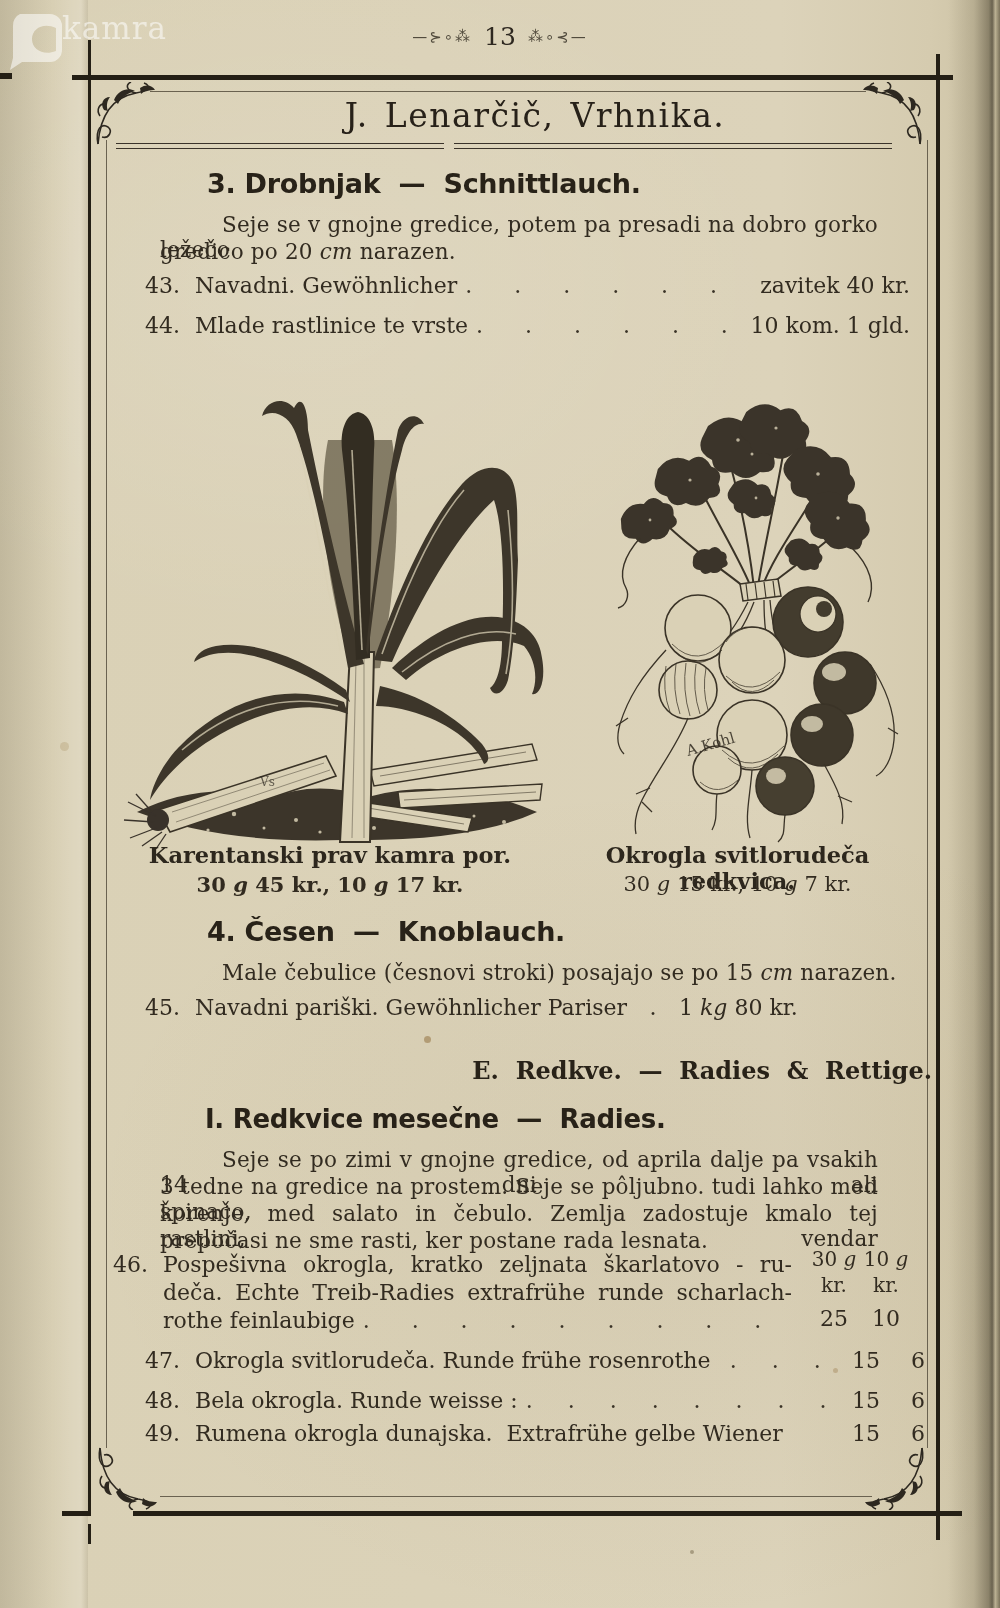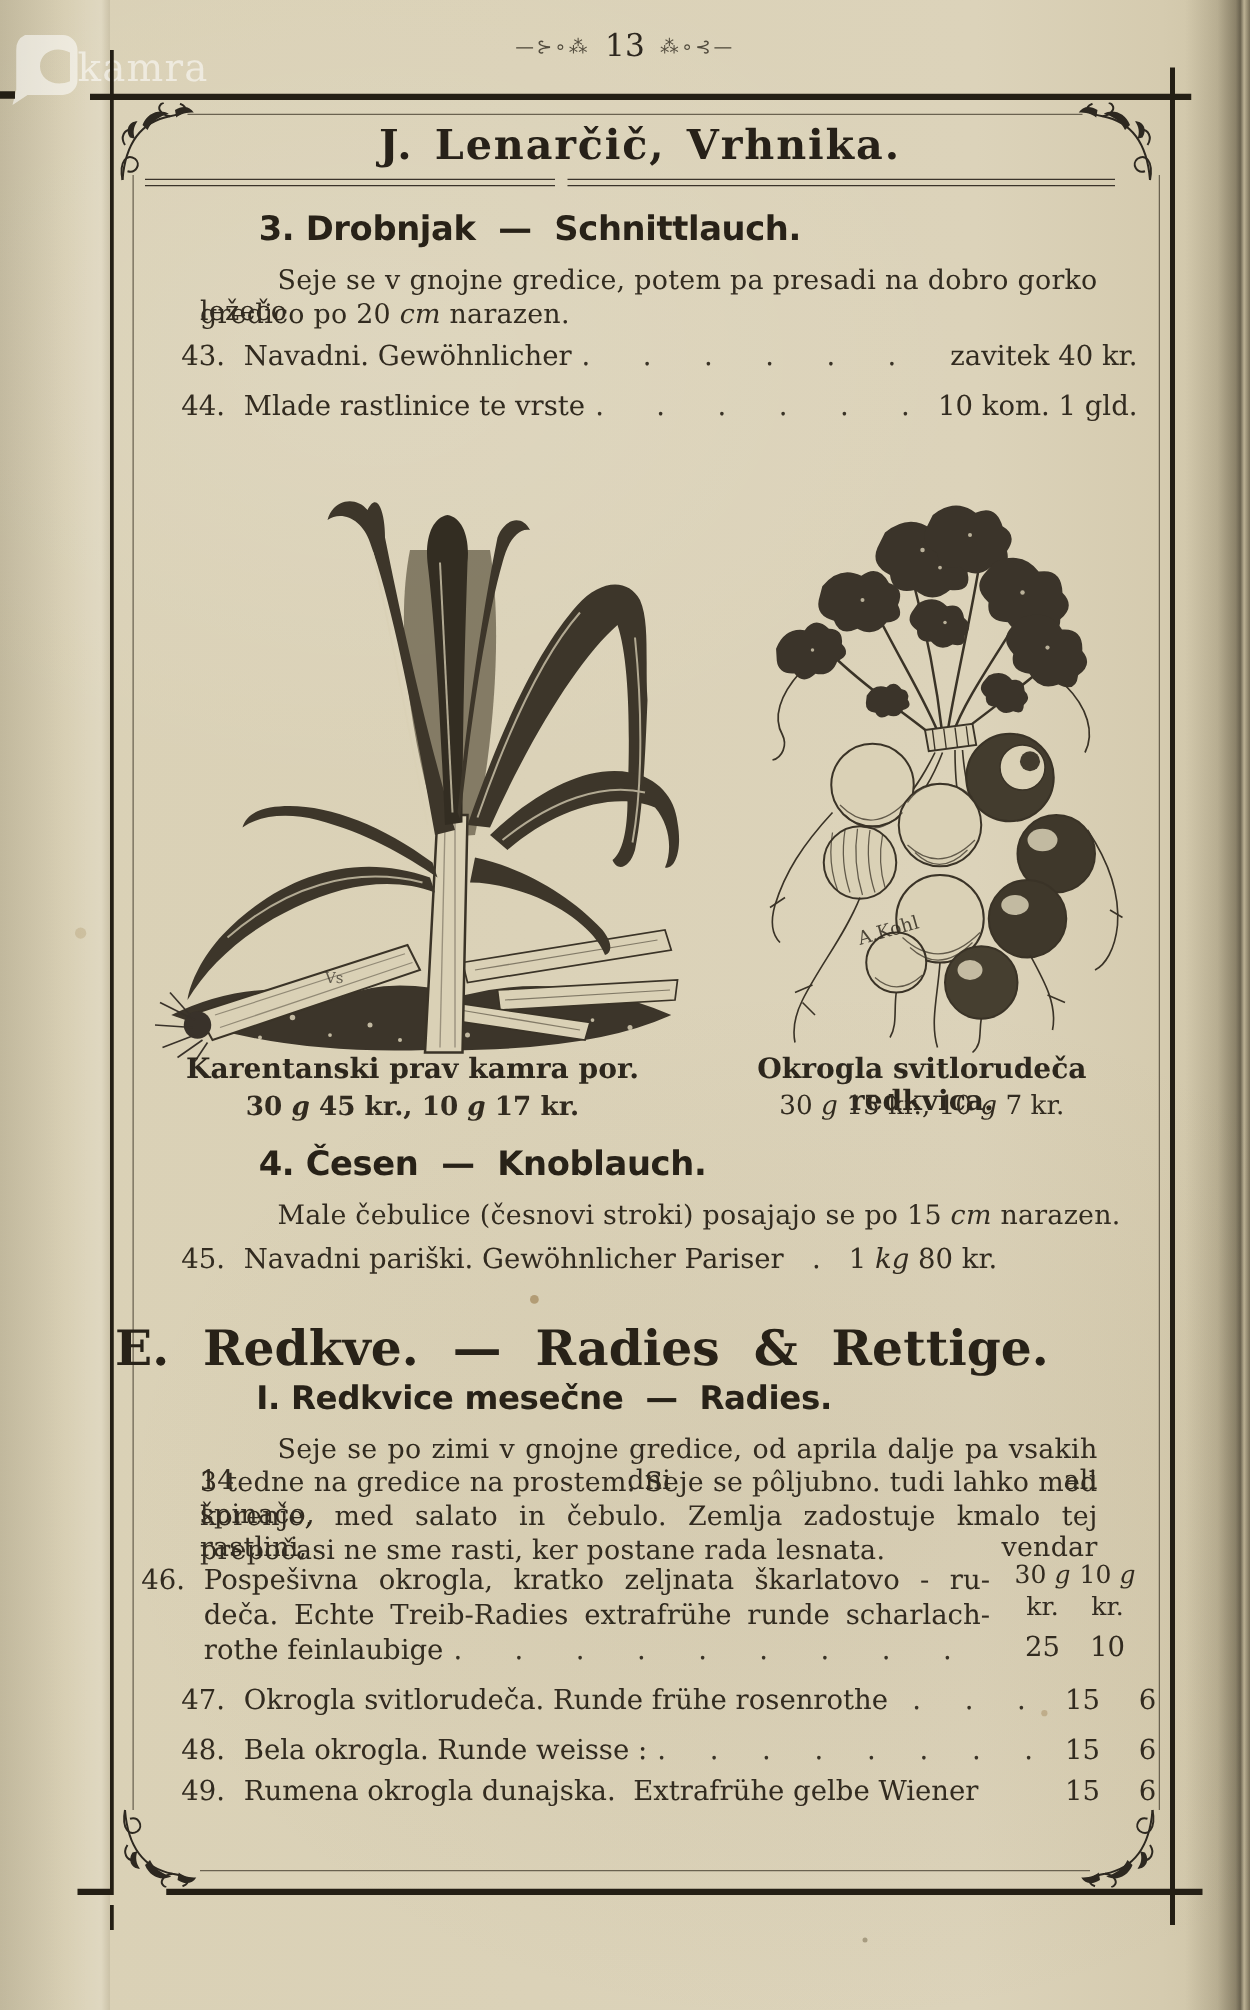--- a/index.html
+++ b/index.html
@@ -12,39 +12,39 @@
       linear-gradient(90deg,#d2c9ad 0%,#dad1b6 7%,#dcd3ba 78%,#d5cbaf 93%,#cbc1a3 100%);
   }
   .abs{position:absolute;}
   .line{position:absolute;white-space:pre;}
   .body-t{font-size:21.5px;letter-spacing:.2px;color:#322b20;}
   .just{white-space:normal;text-align:justify;text-align-last:justify;}
   .it{font-style:italic;}
   .h-sans{position:absolute;font-family:"DejaVu Sans",sans-serif;font-weight:bold;
           font-size:27px;color:#282218;white-space:pre;letter-spacing:-.3px;}
   .masthead{position:absolute;left:92px;width:840px;text-align:center;
-            font-weight:bold;font-size:33px;letter-spacing:1.5px;word-spacing:4px;color:#272119;}
-  .h-e{position:absolute;left:92px;width:840px;text-align:left;font-weight:bold;
-       font-size:39px;color:#282218;white-space:pre;}
+            font-weight:normal;font-size:33px;letter-spacing:1.5px;word-spacing:4px;color:#272119;padding-left:23px;}
+  .h-e{position:absolute;left:92px;width:840px;text-align:right;font-weight:bold;
+       font-size:24px;color:#282218;white-space:pre;}
   .row{position:absolute;display:flex;align-items:baseline;font-size:22px;color:#322b20;margin-left:32px;}
   .num{flex:none;width:50px;}
   .iname{flex:none;white-space:pre;}
   .leader{flex:1 1 auto;overflow:hidden;white-space:pre;text-align:center;color:#3a3327;padding:0 8px;}
   .price{flex:none;white-space:pre;}
   .pcell{flex:none;width:52px;text-align:center;white-space:pre;}
   .cap{position:absolute;text-align:center;font-weight:bold;font-size:22.5px;color:#2d271d;}
   .capprice{position:absolute;text-align:center;font-size:21px;color:#322b20;white-space:pre;}
   .rule-thick{position:absolute;background:#241f15;}
   .rule-thin{position:absolute;background:#6a6250;}
   .rule-double{position:absolute;height:4px;border-top:1.5px solid #3a332a;border-bottom:1.5px solid #3a332a;}
   .pagenum-wrap{position:absolute;top:22px;left:0;width:1000px;display:flex;
                 justify-content:center;align-items:center;gap:12px;}
   .pagenum{font-size:25px;color:#2e2820;}
   .orn{font-family:"DejaVu Sans",sans-serif;font-size:15px;letter-spacing:2px;color:#3a3428;opacity:.85;}
-  .wm{position:absolute;top:24px;left:4px;display:flex;align-items:center;opacity:.55;}
+  .wm{position:absolute;top:10px;left:4px;display:flex;align-items:flex-start;opacity:.55;}
   .wm-text{font-family:"DejaVu Serif",serif;font-size:31px;color:#ffffff;margin-left:-6px;letter-spacing:1px;}
   .edge-right{position:absolute;top:0;right:0;width:52px;height:1608px;
     background:linear-gradient(90deg,rgba(0,0,0,0) 0%,rgba(90,80,55,.20) 50%,rgba(60,52,34,.45) 78%,rgba(40,34,22,.60) 85%,rgba(150,138,110,.30) 91%,rgba(55,47,30,.55) 100%);}
   .edge-left{position:absolute;top:0;left:0;width:88px;height:1608px;
     background:linear-gradient(90deg,rgba(70,60,40,.12) 0%,rgba(0,0,0,0) 60%,rgba(255,255,255,.14) 92%,rgba(70,60,40,.10) 100%);}
   .speck{position:absolute;border-radius:50%;}
   svg text{font-family:"DejaVu Serif",serif;}
 </style>
 </head>
 <body>

